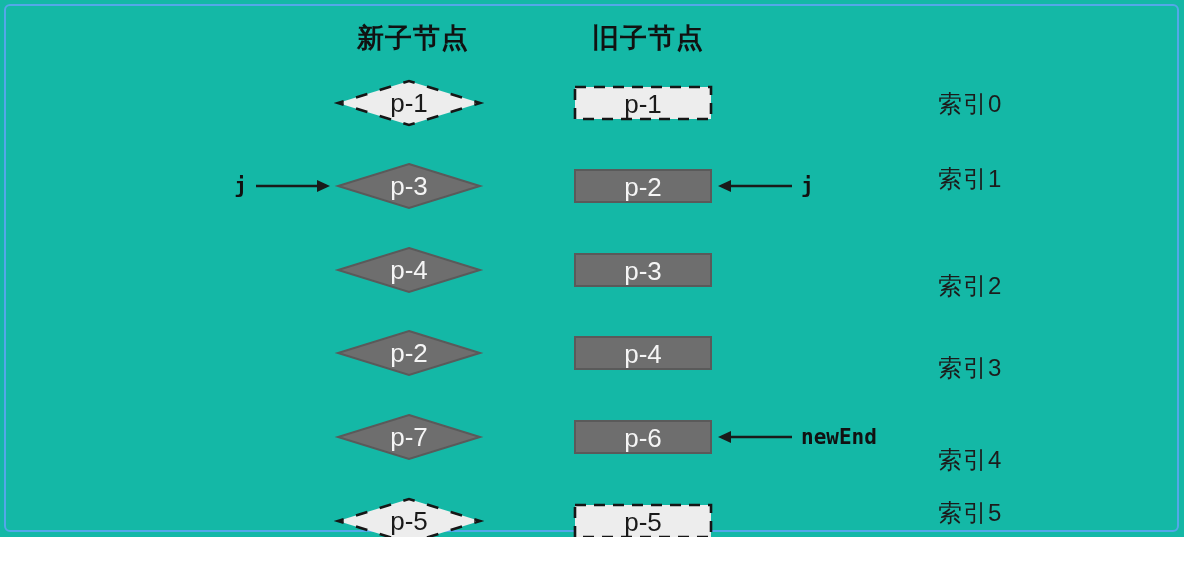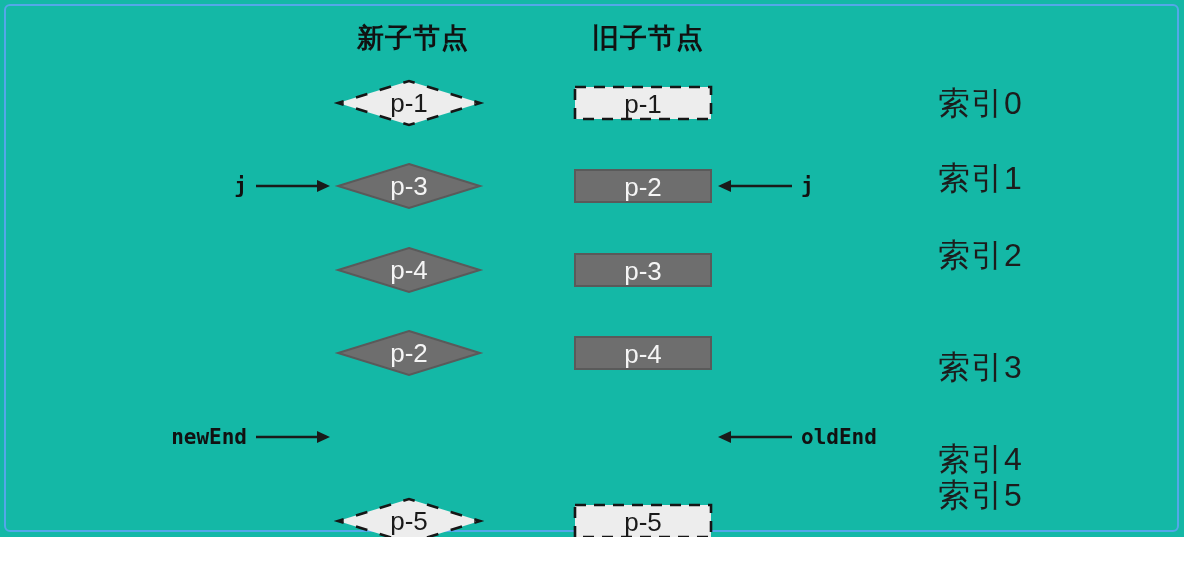--- a/index.html
+++ b/index.html
@@ -36,21 +36,21 @@
   .rect-solid rect{fill:var(--solid-fill);stroke:var(--solid-stroke);stroke-width:2;}
   .rect-dashed rect{
     fill:var(--dashed-fill);stroke:var(--dashed-stroke);stroke-width:2.6;
     stroke-dasharray:11 8;
   }
   .node-text{font-family:"Liberation Sans",sans-serif;font-size:26px;}
   .node-text.on-solid{fill:var(--solid-text);}
   .node-text.on-dashed{fill:#1a1a1a;}
   .index-label{
     position:absolute;left:938px;transform:translateY(-50%);
-    font-size:32px;color:#1c1c1c;letter-spacing:1px;white-space:nowrap;
+    font-size:24px;color:#1c1c1c;letter-spacing:1px;white-space:nowrap;
   }
   .annot{
     position:absolute;display:flex;align-items:center;gap:9px;
     transform:translateY(-50%);
   }
   .annot-left{left:0;width:330px;justify-content:flex-end;}
   .annot-right{left:718px;justify-content:flex-start;}
   .pointer-label{
     font-family:"DejaVu Sans Mono","Liberation Mono",monospace;
     font-size:21px;font-weight:bold;color:#111;white-space:nowrap;
@@ -119,62 +119,65 @@
       <polygon points="75,3 146,25 75,47 4,25"></polygon>
       <text class="node-text on-solid" x="75" y="34" text-anchor="middle">p-4</text>
     </svg>
   </div>
   <div class="shape rect-solid" style="left:573px;top:252px">
     <svg width="140" height="36" viewBox="0 0 140 36">
       <rect x="2" y="2" width="136" height="32"></rect>
       <text class="node-text on-solid" x="70" y="28" text-anchor="middle">p-3</text>
     </svg>
   </div>
-  <div class="index-label" style="top:256px">索引2</div>
+  <div class="index-label" style="top:286px">索引2</div>
 
   <div class="shape diamond-solid" style="left:334px;top:328px">
     <svg width="150" height="50" viewBox="0 0 150 50">
       <polygon points="75,3 146,25 75,47 4,25"></polygon>
       <text class="node-text on-solid" x="75" y="34" text-anchor="middle">p-2</text>
     </svg>
   </div>
   <div class="shape rect-solid" style="left:573px;top:335px">
     <svg width="140" height="36" viewBox="0 0 140 36">
       <rect x="2" y="2" width="136" height="32"></rect>
       <text class="node-text on-solid" x="70" y="28" text-anchor="middle">p-4</text>
     </svg>
   </div>
   <div class="index-label" style="top:368px">索引3</div>
 
-  <div class="annot annot-left" style="top:437px">
-    <span class="pointer-label">newEnd</span>
-    <span class="arrow">
-      <svg width="74" height="18" viewBox="0 0 74 18">
-        <line x1="0" y1="9" x2="62" y2="9"></line>
-        <polygon points="61,3 74,9 61,15"></polygon>
-      </svg>
-    </span>
+  <div class="shape diamond-solid" style="left:334px;top:412px">
+    <svg width="150" height="50" viewBox="0 0 150 50">
+      <polygon points="75,3 146,25 75,47 4,25"></polygon>
+      <text class="node-text on-solid" x="75" y="34" text-anchor="middle">p-7</text>
+    </svg>
+  </div>
+  <div class="shape rect-solid" style="left:573px;top:419px">
+    <svg width="140" height="36" viewBox="0 0 140 36">
+      <rect x="2" y="2" width="136" height="32"></rect>
+      <text class="node-text on-solid" x="70" y="28" text-anchor="middle">p-6</text>
+    </svg>
   </div>
   <div class="annot annot-right" style="top:437px">
     <span class="arrow">
       <svg width="74" height="18" viewBox="0 0 74 18">
         <line x1="12" y1="9" x2="74" y2="9"></line>
         <polygon points="13,3 0,9 13,15"></polygon>
       </svg>
     </span>
-    <span class="pointer-label">oldEnd</span>
+    <span class="pointer-label">newEnd</span>
   </div>
   <div class="index-label" style="top:460px">索引4</div>
 
   <div class="shape diamond-dashed" style="left:334px;top:496px">
     <svg width="150" height="50" viewBox="0 0 150 50">
       <polygon pathLength="100" points="75,3 146,25 75,47 4,25"></polygon>
       <text class="node-text on-dashed" x="75" y="34" text-anchor="middle">p-5</text>
     </svg>
   </div>
   <div class="shape rect-dashed" style="left:573px;top:503px">
     <svg width="140" height="36" viewBox="0 0 140 36">
       <rect x="2" y="2" width="136" height="32"></rect>
       <text class="node-text on-dashed" x="70" y="28" text-anchor="middle">p-5</text>
     </svg>
   </div>
-  <div class="index-label" style="top:496px">索引5</div>
+  <div class="index-label" style="top:513px">索引5</div>
 </div>
 
 </body></html>

